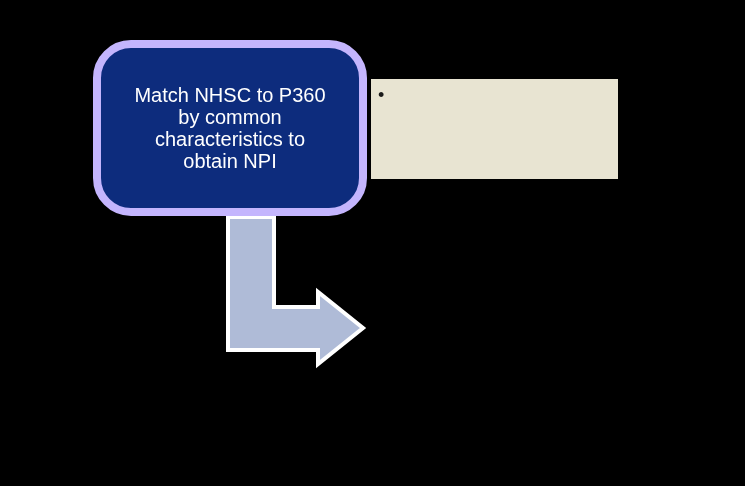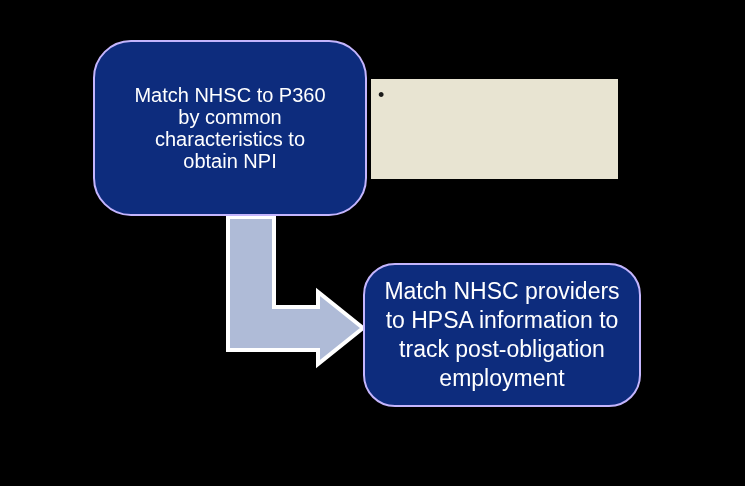--- a/index.html
+++ b/index.html
@@ -20,21 +20,21 @@
     left: 0;
     top: 0;
     width: 745px;
     height: 486px;
     pointer-events: none;
   }
   .step-box {
     position: absolute;
     box-sizing: border-box;
     background: #0D2C7D;
-    border: 2px solid #c4b5fd;
+    border: 8px solid #c4b5fd;
     color: #FFFFFF;
     display: flex;
     align-items: center;
     justify-content: center;
     text-align: center;
   }
   .step-1 {
     left: 93px;
     top: 40px;
     width: 274px;
@@ -96,20 +96,14 @@
     <span class="step-text">Match NHSC to P360
 by common
 characteristics to
 obtain NPI</span>
   </div>
 
   <div class="callout">
     <span class="bullet">•</span>
   </div>
 
-  <div class="step-box step-2">
-    <span class="step-text">Match NHSC providers
-to HPSA information to
-track post-obligation
-employment</span>
-  </div>
 
 </div>
 
 </body></html>

